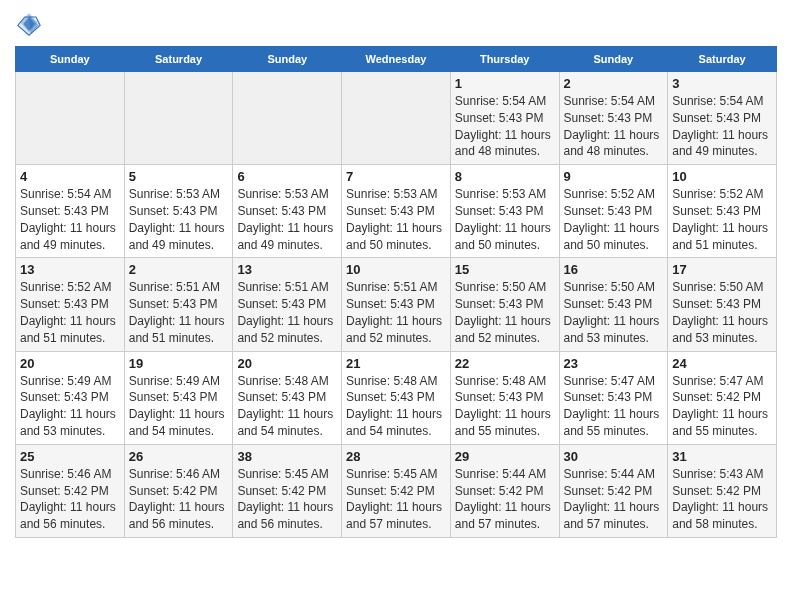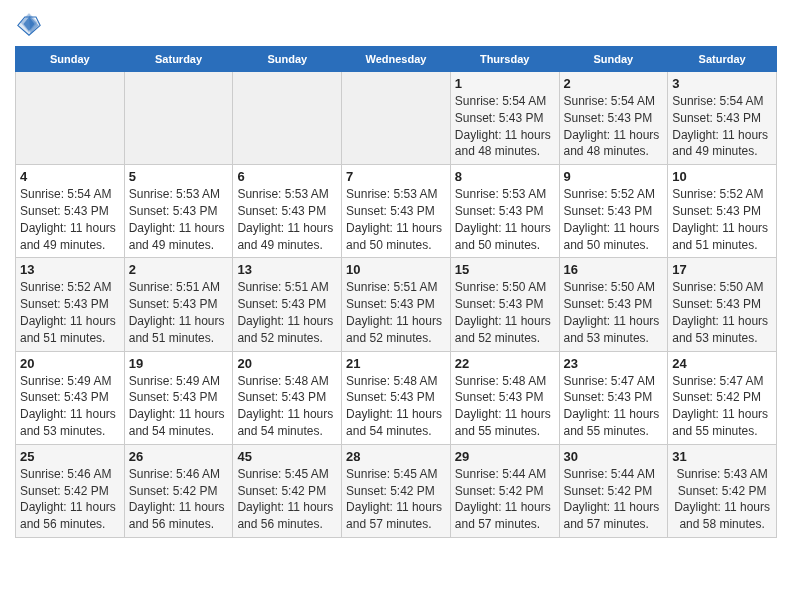--- a/index.html
+++ b/index.html
@@ -319,21 +319,21 @@
 and 56 minutes.</div>
         </td>
         <td>
           <span class="day-num">26</span>
           <div class="day-info" style="white-space: pre-line;">Sunrise: 5:46 AM
 Sunset: 5:42 PM
 Daylight: 11 hours
 and 56 minutes.</div>
         </td>
         <td>
-          <span class="day-num">45</span>
+          <span class="day-num">38</span>
           <div class="day-info" style="white-space: pre-line;">Sunrise: 5:45 AM
 Sunset: 5:42 PM
 Daylight: 11 hours
 and 56 minutes.</div>
         </td>
         <td>
           <span class="day-num">28</span>
           <div class="day-info" style="white-space: pre-line;">Sunrise: 5:45 AM
 Sunset: 5:42 PM
 Daylight: 11 hours
@@ -348,20 +348,20 @@
         </td>
         <td>
           <span class="day-num">30</span>
           <div class="day-info" style="white-space: pre-line;">Sunrise: 5:44 AM
 Sunset: 5:42 PM
 Daylight: 11 hours
 and 57 minutes.</div>
         </td>
         <td>
           <span class="day-num">31</span>
-          <div class="day-info" style="white-space: pre-line; text-align: center;">Sunrise: 5:43 AM
+          <div class="day-info" style="white-space: pre-line;">Sunrise: 5:43 AM
 Sunset: 5:42 PM
 Daylight: 11 hours
 and 58 minutes.</div>
         </td>
       </tr>
     </tbody>
 </table>
 
 </body></html>

